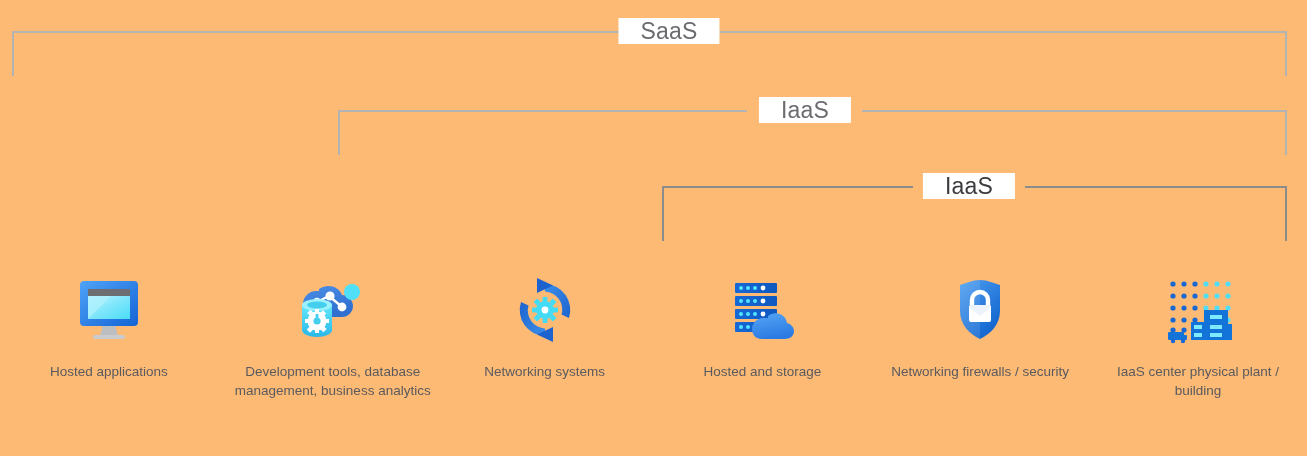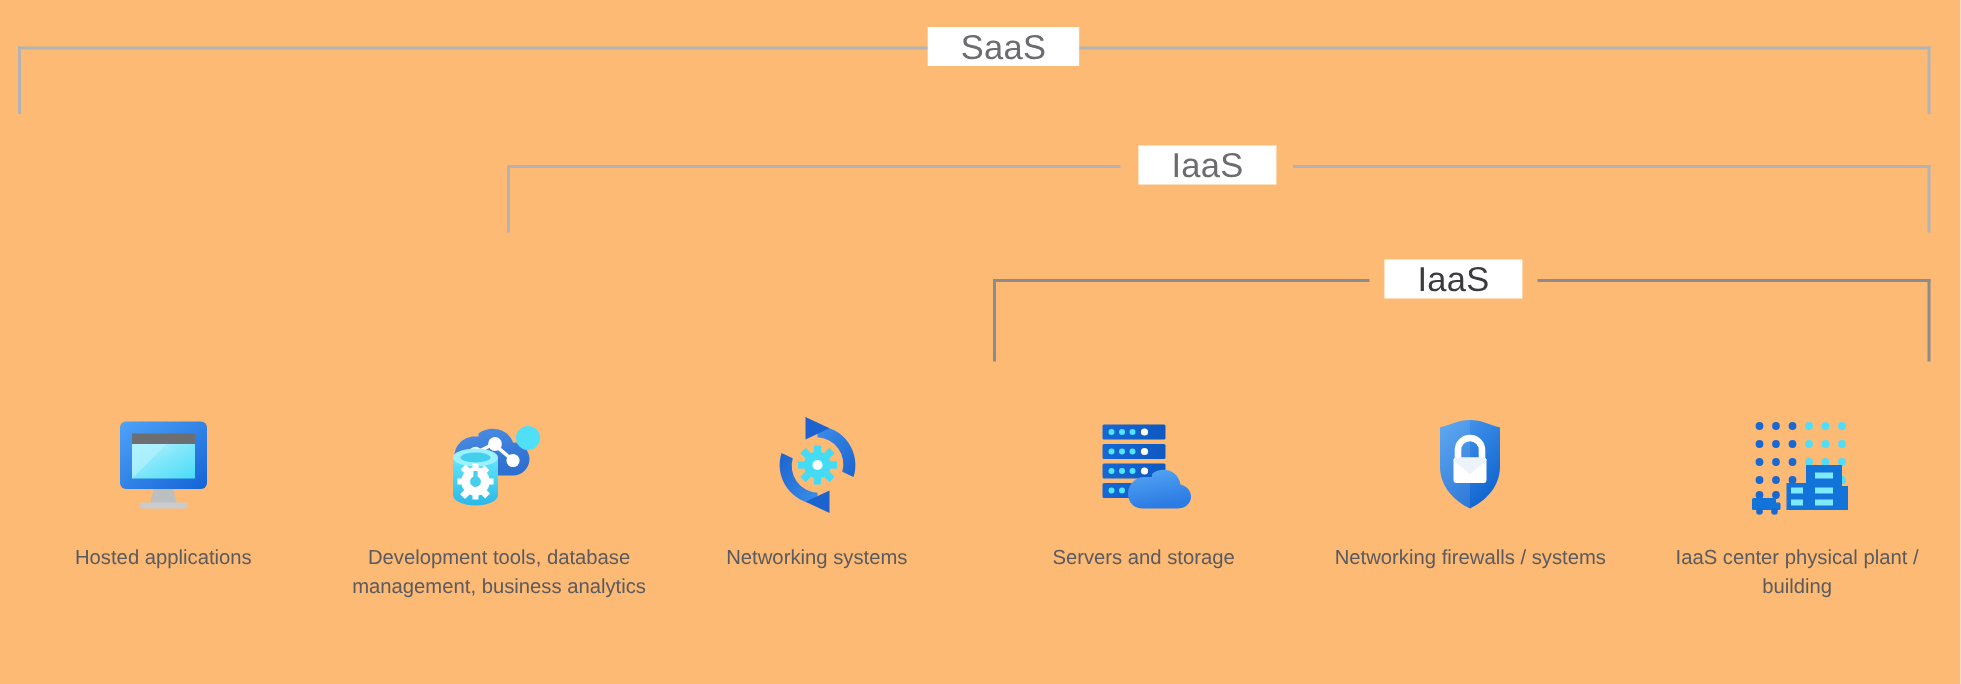--- a/index.html
+++ b/index.html
@@ -257,42 +257,42 @@
             <circle cx="17" cy="55" r="2" fill="#50E6FF"></circle>
             <circle cx="24" cy="55" r="2" fill="#50E6FF"></circle>
             <circle cx="31" cy="55" r="2" fill="#50E6FF"></circle>
             <circle cx="39" cy="55" r="2.4" fill="#ffffff"></circle>
           </g>
 
           <path d="M44 44 c7 -6 18 -2 19 7 c4 1 7 4 7 8 c0 5 -4 8 -9 8 h-23
                    c-6 0 -10 -4 -10 -10 c0 -6 5 -11 11 -11 c2 0 4 0 5 0 z" fill="url(#g-cl2)"></path>
         </svg>
       </div>
-      <div class="item-caption">Servers and storage</div>
+      <div class="item-caption">Hosted and storage</div>
     </div>
 
     <div class="item">
       <div class="icon-box">
         <svg viewBox="0 0 76 76" width="76" height="76" aria-hidden="true">
           <defs>
             <linearGradient id="g-shield" x1="0" y1="0" x2="0.7" y2="1">
               <stop offset="0" stop-color="#4FA0F2"></stop>
               <stop offset="1" stop-color="#0F63CE"></stop>
             </linearGradient>
           </defs>
           <path d="M38 8 c-8 0 -14 3.5 -20 5 v26 c0 14 10 23 20 28 c10 -5 20 -14 20 -28
                    v-26 c-6 -1.5 -12 -5 -20 -5 z" fill="url(#g-shield)"></path>
           <path d="M38 8 c-8 0 -14 3.5 -20 5 v26 c0 14 10 23 20 28 z" fill="#ffffff" opacity="0.10"></path>
 
           <path d="M30 33 v-5 a8 8 0 0 1 16 0 v5" stroke="#ffffff" stroke-width="4.4" fill="none" stroke-linecap="round"></path>
           <rect x="27" y="33" width="22" height="17" rx="2" fill="#ffffff"></rect>
           <path d="M27 35 L38 44 L49 35 v-0.5 a2 2 0 0 0 -2 -1.5 h-18 a2 2 0 0 0 -2 1.5 z" fill="#EDF3FA"></path>
         </svg>
       </div>
-      <div class="item-caption">Networking firewalls / systems</div>
+      <div class="item-caption">Networking firewalls / security</div>
     </div>
 
     <div class="item">
       <div class="icon-box">
         <svg viewBox="0 0 76 76" width="76" height="76" aria-hidden="true">
 
           <g>
             <circle cx="13" cy="12" r="2.6" fill="#1868D4"></circle>
             <circle cx="24" cy="12" r="2.6" fill="#1868D4"></circle>
             <circle cx="35" cy="12" r="2.6" fill="#1868D4"></circle>

